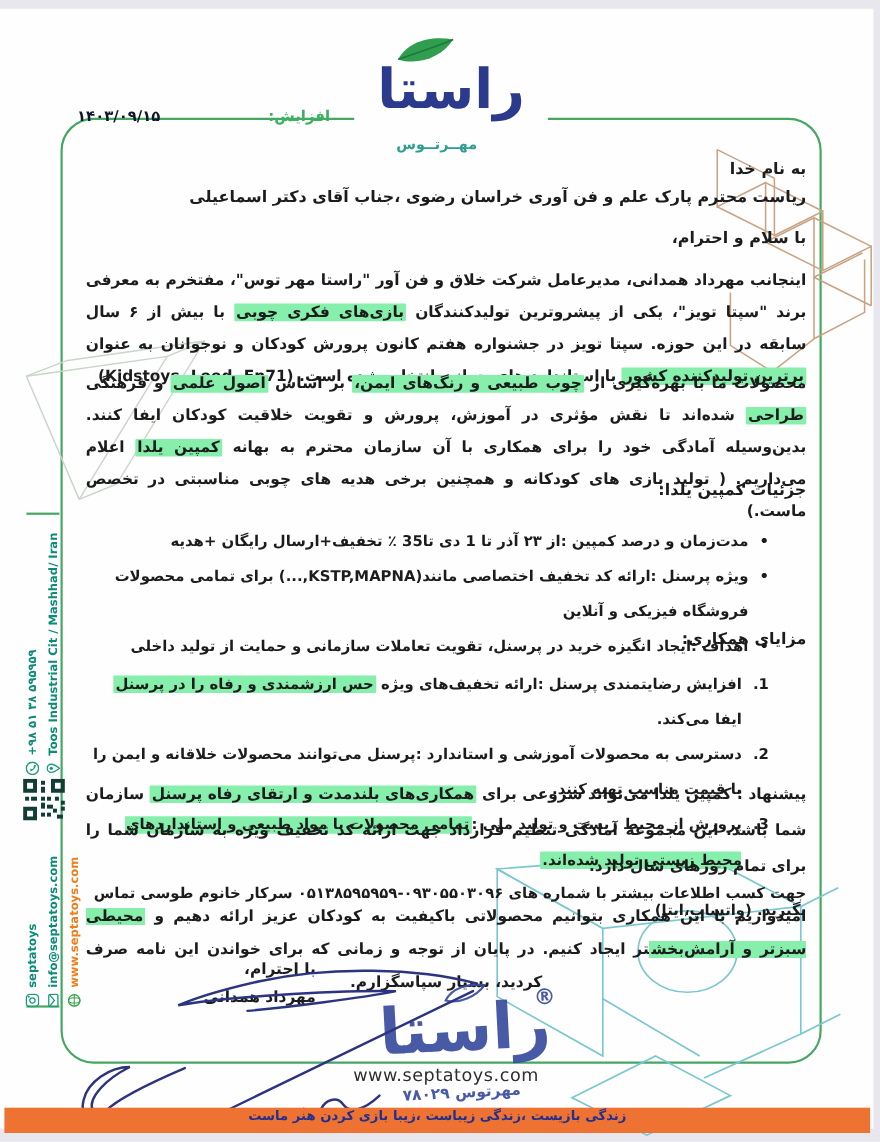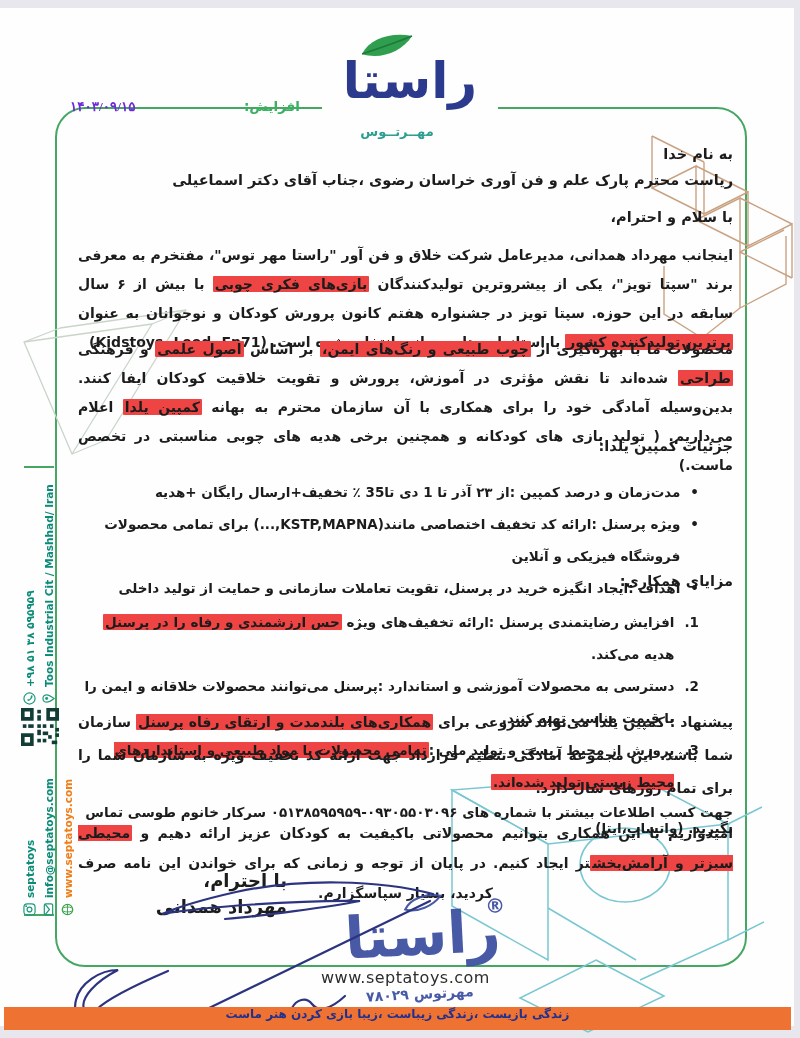--- a/index.html
+++ b/index.html
@@ -9,34 +9,34 @@
   .decor{position:absolute;left:0;top:0;width:800px;height:1038px;z-index:2;pointer-events:none;}
   
   .logo{position:absolute;left:322px;top:24px;width:176px;height:118px;background:#fefefe;z-index:3;text-align:center;}
   .logo .leaf{position:absolute;left:36px;top:0;}
   .logo .name{position:absolute;left:0;top:14px;width:176px;font-size:50px;font-weight:900;color:#2b3a8c;line-height:1.4;}
   .logo .sub{position:absolute;left:10px;top:92px;width:130px;font-size:13px;font-weight:700;color:#2b9e8f;letter-spacing:1px;direction:rtl;}
   
   .dates{position:absolute;left:70px;top:90px;width:230px;z-index:4;direction:rtl;font-size:13.5px;font-weight:700;}
   .dates .row{display:flex;justify-content:space-between;align-items:baseline;margin-bottom:9px;}
   .dates .lbl{color:#3bb061;}
-  .dates .val{color:#6d28d9;letter-spacing:.5px;font-family:Liberation Serif, serif;}
+  .dates .val{color:#0f172a;letter-spacing:.5px;}
   
   .body{position:absolute;left:78px;top:0;width:655px;z-index:4;direction:rtl;color:#1c1c1c;font-weight:700;}
   .abs{position:absolute;width:655px;}
   .center{}
   .right{text-align:right;}
   .para{text-align:justify;text-align-last:right;font-size:14px;line-height:29px;}
-  .hl{background:#ef4444;padding:0 2px;border-radius:1px;}
+  .hl{background:#86efac;padding:0 2px;border-radius:1px;}
   .h-sec{font-size:14.5px;}
   .lst-row{display:flex;direction:rtl;font-size:13.5px;line-height:32px;padding-right:34px;}
   .lst-row .mk{margin-left:10px;white-space:nowrap;}
   .contact{font-size:13.5px;}
   
-  .regards{position:absolute;left:62px;top:860px;width:225px;z-index:4;direction:rtl;text-align:right;font-size:18px;font-weight:700;line-height:26px;color:#1c1c1c;}
+  .regards{position:absolute;left:62px;top:860px;width:225px;z-index:4;direction:rtl;text-align:right;font-size:14px;font-weight:700;line-height:26px;color:#1c1c1c;}
   .stamp{position:absolute;left:250px;top:896px;width:256px;height:120px;z-index:5;transform:rotate(-3deg);color:#3b4ea0;opacity:.93;}
   .stamp .big{position:absolute;right:4px;top:4px;font-size:58px;font-weight:900;line-height:1;}
   .stamp .reg{position:absolute;right:-2px;top:-4px;font-size:20px;font-weight:700;}
   .stamp .sub{position:absolute;right:34px;top:84px;font-size:14px;font-weight:700;letter-spacing:2px;direction:rtl;}
   .sig{position:absolute;left:0;top:0;z-index:6;pointer-events:none;}
   
   .site{position:absolute;left:78px;top:960px;width:655px;text-align:center;z-index:4;font-size:16px;color:#2d2d2d;font-weight:400;letter-spacing:.5px;}
   .bar{position:absolute;left:4px;top:999px;width:787px;height:23px;background:#ee7231;z-index:6;display:flex;align-items:flex-start;justify-content:center;}
   .bar .slogan{font-size:12px;font-weight:700;color:#21308f;direction:rtl;}
   
@@ -116,21 +116,21 @@
       <div class="lst-row">
         <span class="mk">•</span>
         <span>اهداف :ایجاد انگیزه خرید در پرسنل، تقویت تعاملات سازمانی و حمایت از تولید داخلی</span>
       </div>
     </div>
 
     <div class="abs right h-sec" style="top:565px">مزایای همکاری:</div>
     <div class="abs" style="top:598px">
       <div class="lst-row">
         <span class="mk">1.</span>
-        <span><span>افزایش رضایتمندی پرسنل :ارائه تخفیف‌های ویژه </span><span class="hl">حس ارزشمندی و رفاه را در پرسنل</span><span> هدیه می‌کند.</span></span>
+        <span><span>افزایش رضایتمندی پرسنل :ارائه تخفیف‌های ویژه </span><span class="hl">حس ارزشمندی و رفاه را در پرسنل</span><span> ایفا می‌کند.</span></span>
       </div>
       <div class="lst-row">
         <span class="mk">2.</span>
         <span><span>دسترسی به محصولات آموزشی و استاندارد :پرسنل می‌توانند محصولات خلاقانه و ایمن را با قیمت مناسب تهیه کنند.</span></span>
       </div>
       <div class="lst-row">
         <span class="mk">3.</span>
         <span><span>پرورش از محیط زیست و تولید ملی :</span><span class="hl">تمامی محصولات با مواد طبیعی و استانداردهای محیط زیستی تولید شده‌اند.</span></span>
       </div>
     </div>

